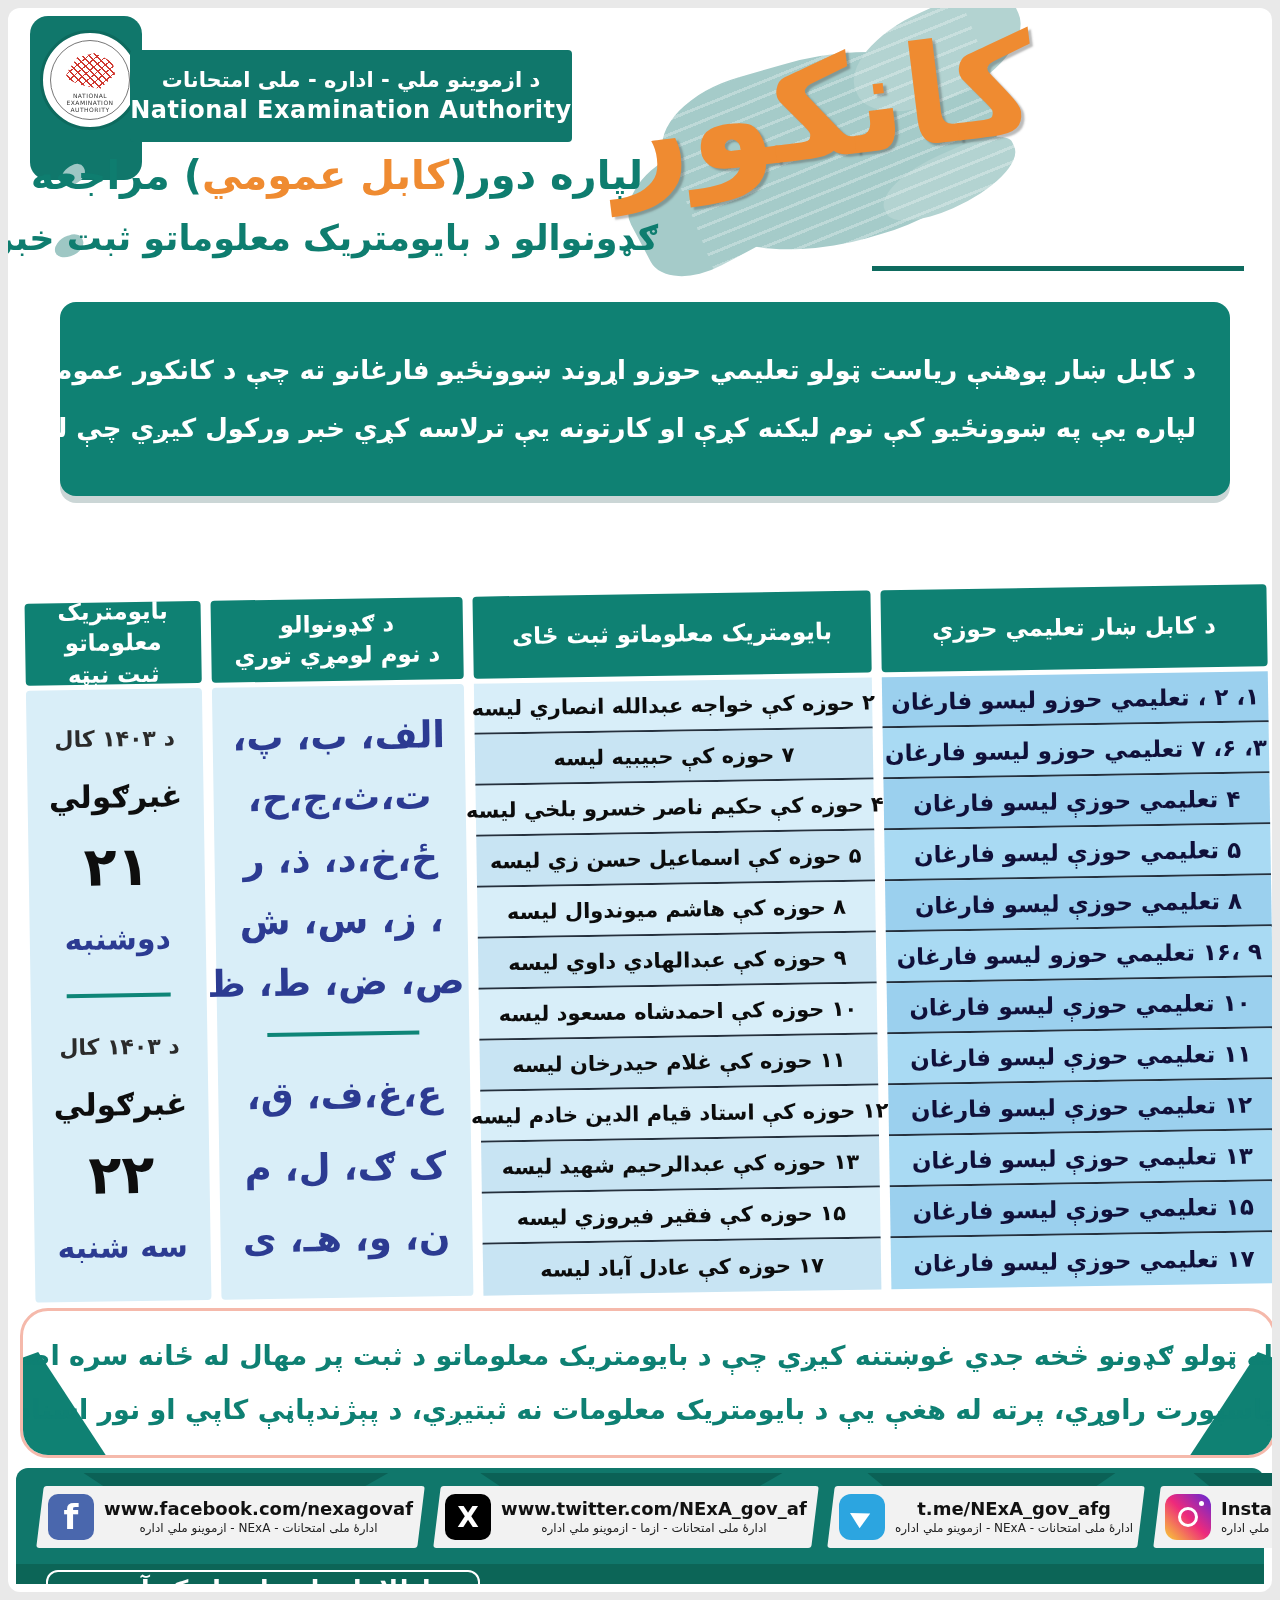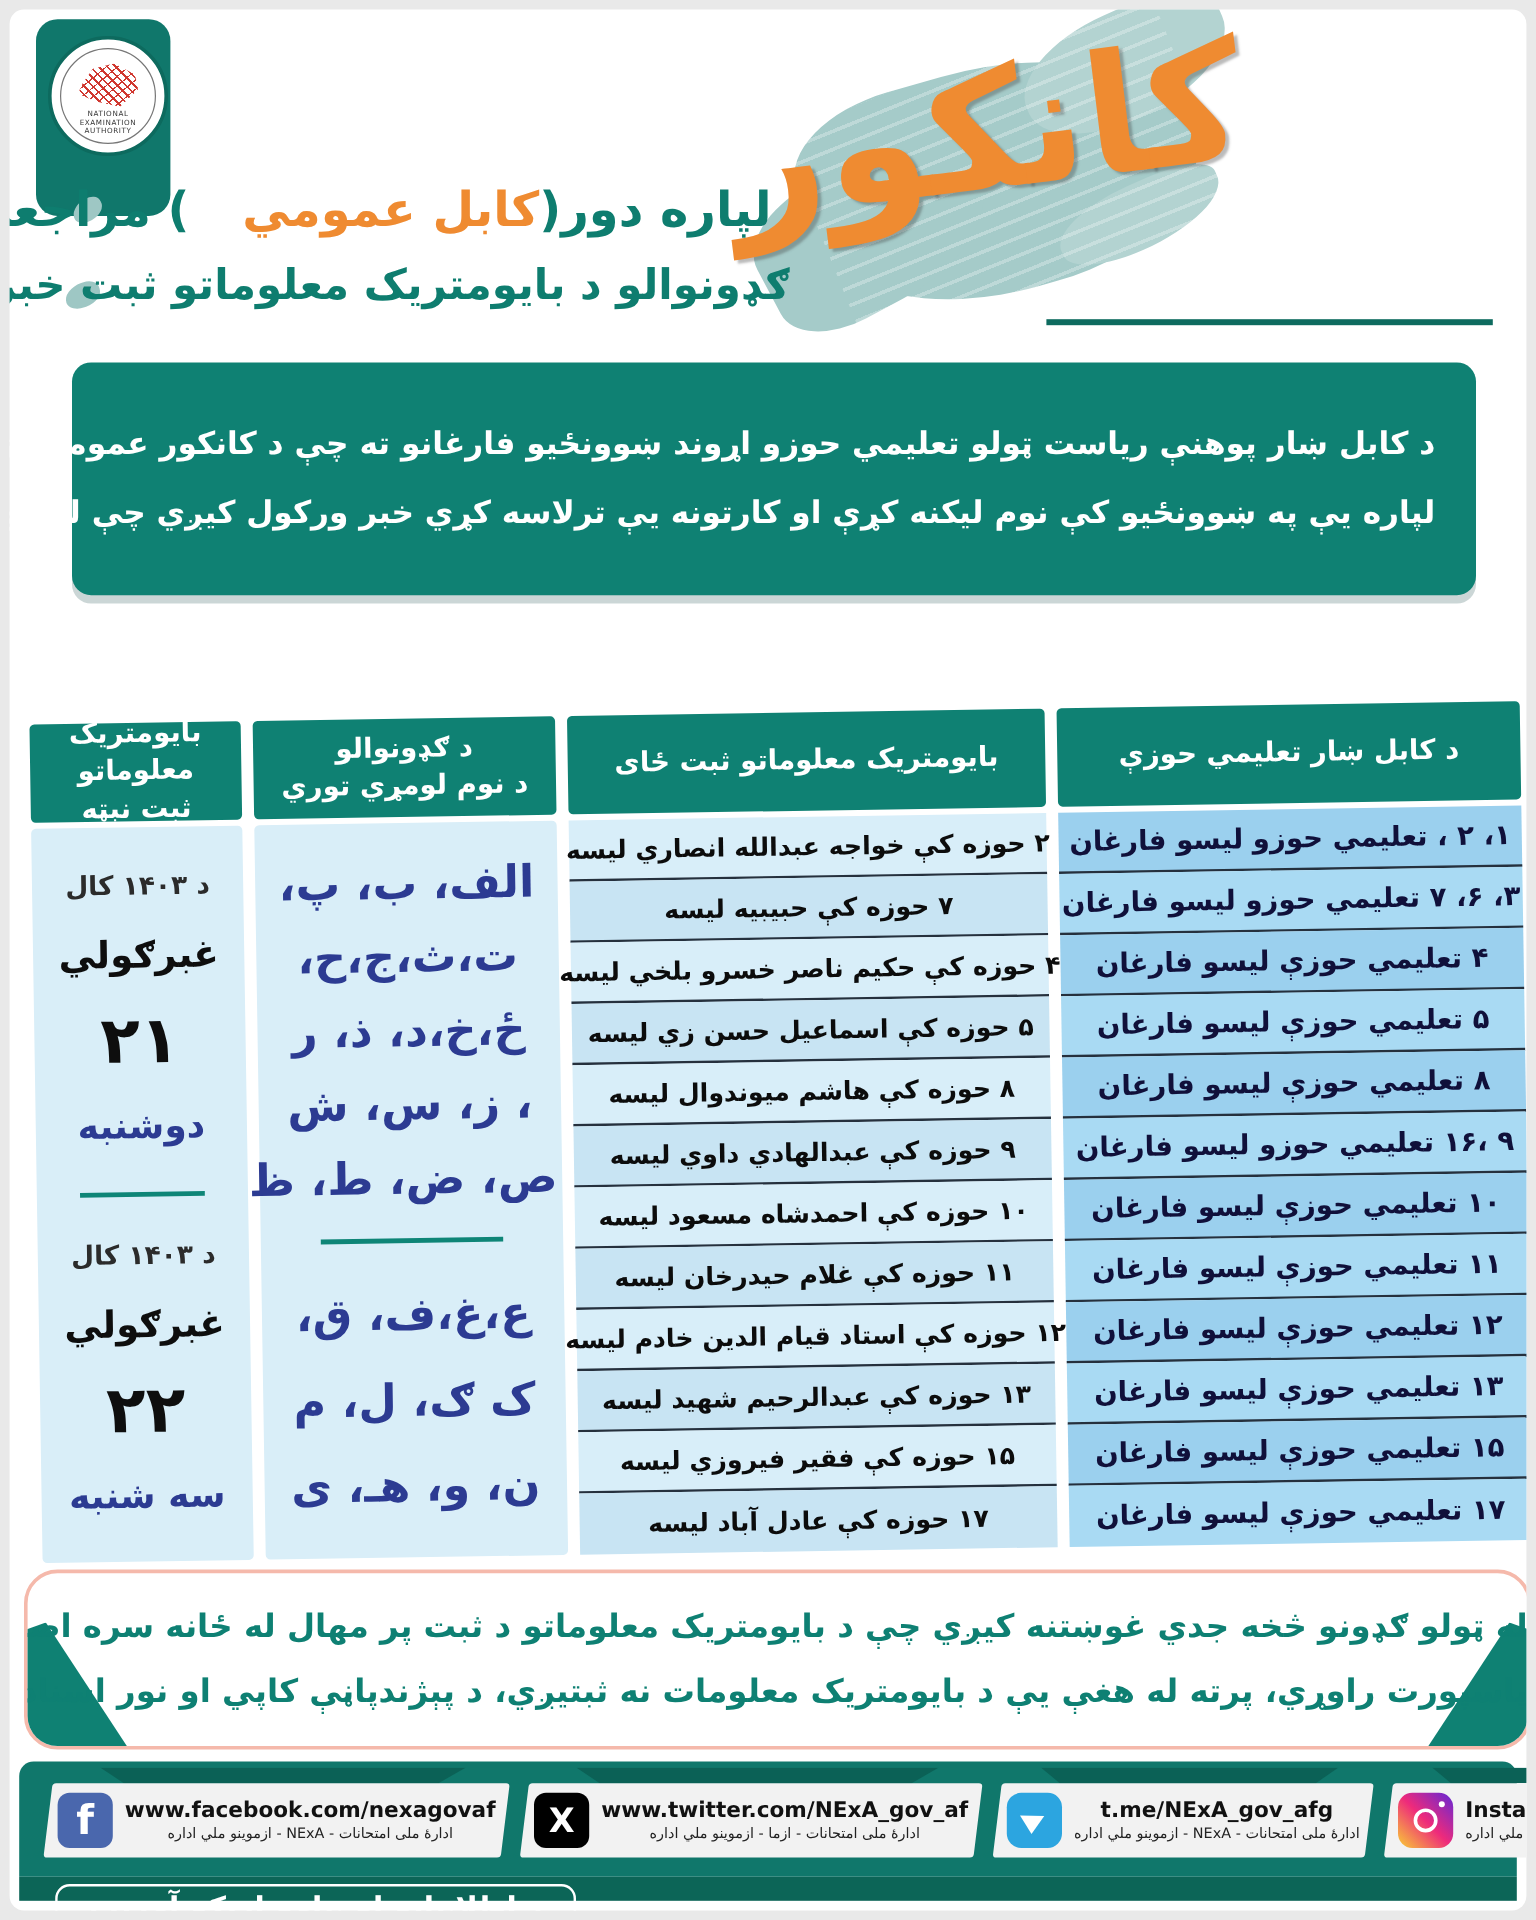--- a/index.html
+++ b/index.html
@@ -26,21 +26,21 @@
   .brush .b2{position:absolute;left:-10px;top:120px;width:200px;height:120px;background:#a5cbc9;transform:rotate(-28deg);border-radius:40% 55% 60% 35%;}
   .brush .b3{position:absolute;left:210px;top:-5px;width:180px;height:90px;background:#b3d3d1;transform:rotate(-24deg);border-radius:50% 40% 55% 45%;
      box-shadow:-40px 120px 0 -18px #b3d3d1;}
   .brush .streak{position:absolute;left:40px;top:30px;width:330px;height:210px;transform:rotate(-22deg);
      background:repeating-linear-gradient(0deg,rgba(255,255,255,.55) 0 3px,transparent 3px 14px);opacity:.5;}
   .kankor{position:absolute;left:648px;top:30px;width:380px;text-align:center;font-size:138px;font-weight:bold;color:#ef8b31;transform:rotate(-7deg);direction:rtl;text-shadow:3px 3px 2px rgba(60,60,60,.35);line-height:1;}
   .yearword{position:absolute;right:28px;top:98px;font-size:92px;font-weight:bold;color:#0e6b5f;direction:rtl;line-height:1.1;}
   .year-underline{position:absolute;right:28px;top:258px;width:372px;height:5px;background:#0e6b5f;}
 
   .title1{position:absolute;left:55px;top:144px;width:580px;text-align:center;direction:rtl;font-weight:bold;font-size:40px;color:#0e7d6f;white-space:nowrap;}
-  .title1 .hl{color:#ef8b31;margin-left:44px;}
+  .title1 .hl{color:#ef8b31;}
   .title2{position:absolute;left:50px;top:210px;width:600px;text-align:center;direction:rtl;font-weight:bold;font-size:35px;color:#0e7d6f;white-space:nowrap;}
   .speck{position:absolute;background:#9ec7c4;border-radius:60% 40% 55% 45%;}
   .sp1{left:52px;top:158px;width:26px;height:18px;transform:rotate(-30deg);}
   .sp2{left:46px;top:228px;width:30px;height:20px;transform:rotate(-20deg);}
 
   
   .notice{position:absolute;left:52px;top:294px;width:1170px;height:194px;background:#0f8173;border-radius:16px;
      box-shadow:0 7px 0 rgba(140,165,165,.45);display:flex;flex-direction:column;justify-content:center;direction:rtl;padding:6px 34px;}
   .notice .ln{color:#fff;font-weight:bold;font-size:26px;line-height:58px;text-align:center;white-space:nowrap;}
 
@@ -109,20 +109,24 @@
   <div class="poster">
 
     <div class="logo-card"></div>
     <div class="logo-seal">
       <div class="logo-inner">
         <div class="logo-map"></div>
         <div class="logo-micro">NATIONAL EXAMINATION AUTHORITY</div>
       </div>
     </div>
 
+    <div class="banner">
+      <div class="ps">د ازموینو ملي - اداره - ملی امتحانات</div>
+      <div class="en">National Examination Authority</div>
+    </div>
 
     <div class="brush">
       <div class="b1"></div>
       <div class="b2"></div>
       <div class="b3"></div>
       <div class="streak"></div>
     </div>
     <div class="kankor">کانکور</div>
     <div class="year-underline"></div>
 

